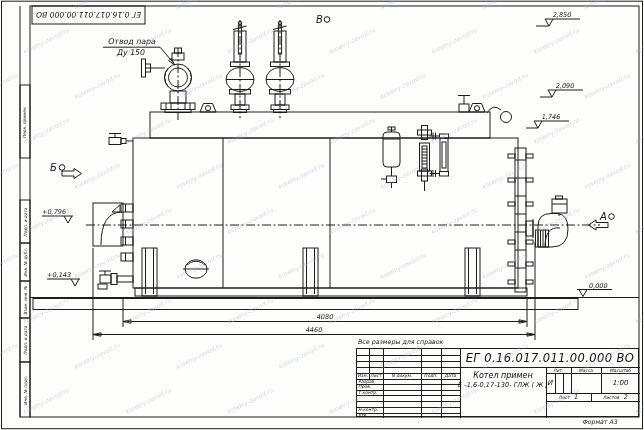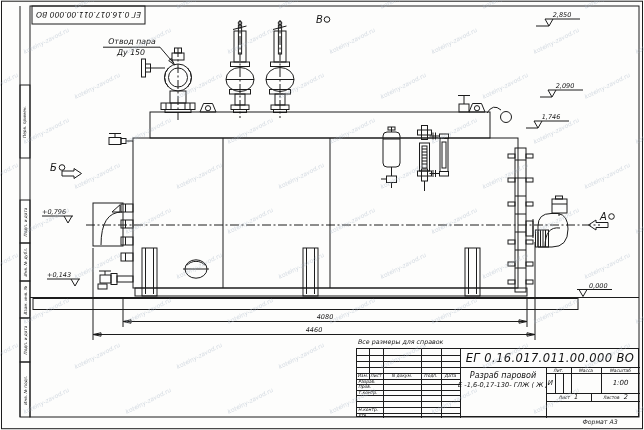--- a/index.html
+++ b/index.html
@@ -366,21 +366,21 @@
   <div class="cell" style="left:84px;top:24px;width:19px;height:5.5px;font-size:4.4px;">Дата</div>
 
   <div class="cell" style="left:0;top:29.5px;width:26px;height:5.5px;font-size:4.4px;justify-content:flex-start;padding-left:1.5px;">Разраб.</div>
   <div class="cell" style="left:0;top:35px;width:26px;height:5.5px;font-size:4.4px;justify-content:flex-start;padding-left:1.5px;">Пров.</div>
   <div class="cell" style="left:0;top:40.5px;width:26px;height:5.5px;font-size:4.4px;justify-content:flex-start;padding-left:1.5px;">Т.контр.</div>
   <div class="cell" style="left:0;top:58px;width:26px;height:5.5px;font-size:4.4px;justify-content:flex-start;padding-left:1.5px;">Н.контр.</div>
   <div class="cell" style="left:0;top:63.5px;width:26px;height:5.5px;font-size:4.4px;justify-content:flex-start;padding-left:1.5px;">Утв.</div>
 
   <div class="cell" style="left:103px;top:0;width:180px;height:18px;font-size:11.5px;letter-spacing:.4px;">ЕГ 0.16.017.011.00.000  ВО</div>
 
-  <div class="cell" style="left:103px;top:20px;width:86px;height:12px;font-size:8px;">Разраб паровой</div>
+  <div class="cell" style="left:103px;top:20px;width:86px;height:12px;font-size:8px;">Котел примен</div>
   <div class="cell" style="left:103px;top:31px;width:86px;height:10px;font-size:6.6px;white-space:nowrap;">Е -1,6-0,17-130- ГЛЖ ( Ж )</div>
 
   <div class="cell" style="left:189px;top:18px;width:25px;height:6px;font-size:4.4px;">Лит.</div>
   <div class="cell" style="left:214px;top:18px;width:30px;height:6px;font-size:4.4px;">Масса</div>
   <div class="cell" style="left:244px;top:18px;width:39px;height:6px;font-size:4.4px;">Масштаб</div>
   <div class="cell" style="left:189px;top:24px;width:8.5px;height:20px;font-size:7px;">И</div>
   <div class="cell" style="left:244px;top:24px;width:39px;height:20px;font-size:7px;">1:00</div>
 
   <div class="cell" style="left:189px;top:44px;width:45px;height:8px;gap:4px;">
     <span style="font-size:4.4px;">Лист</span>

